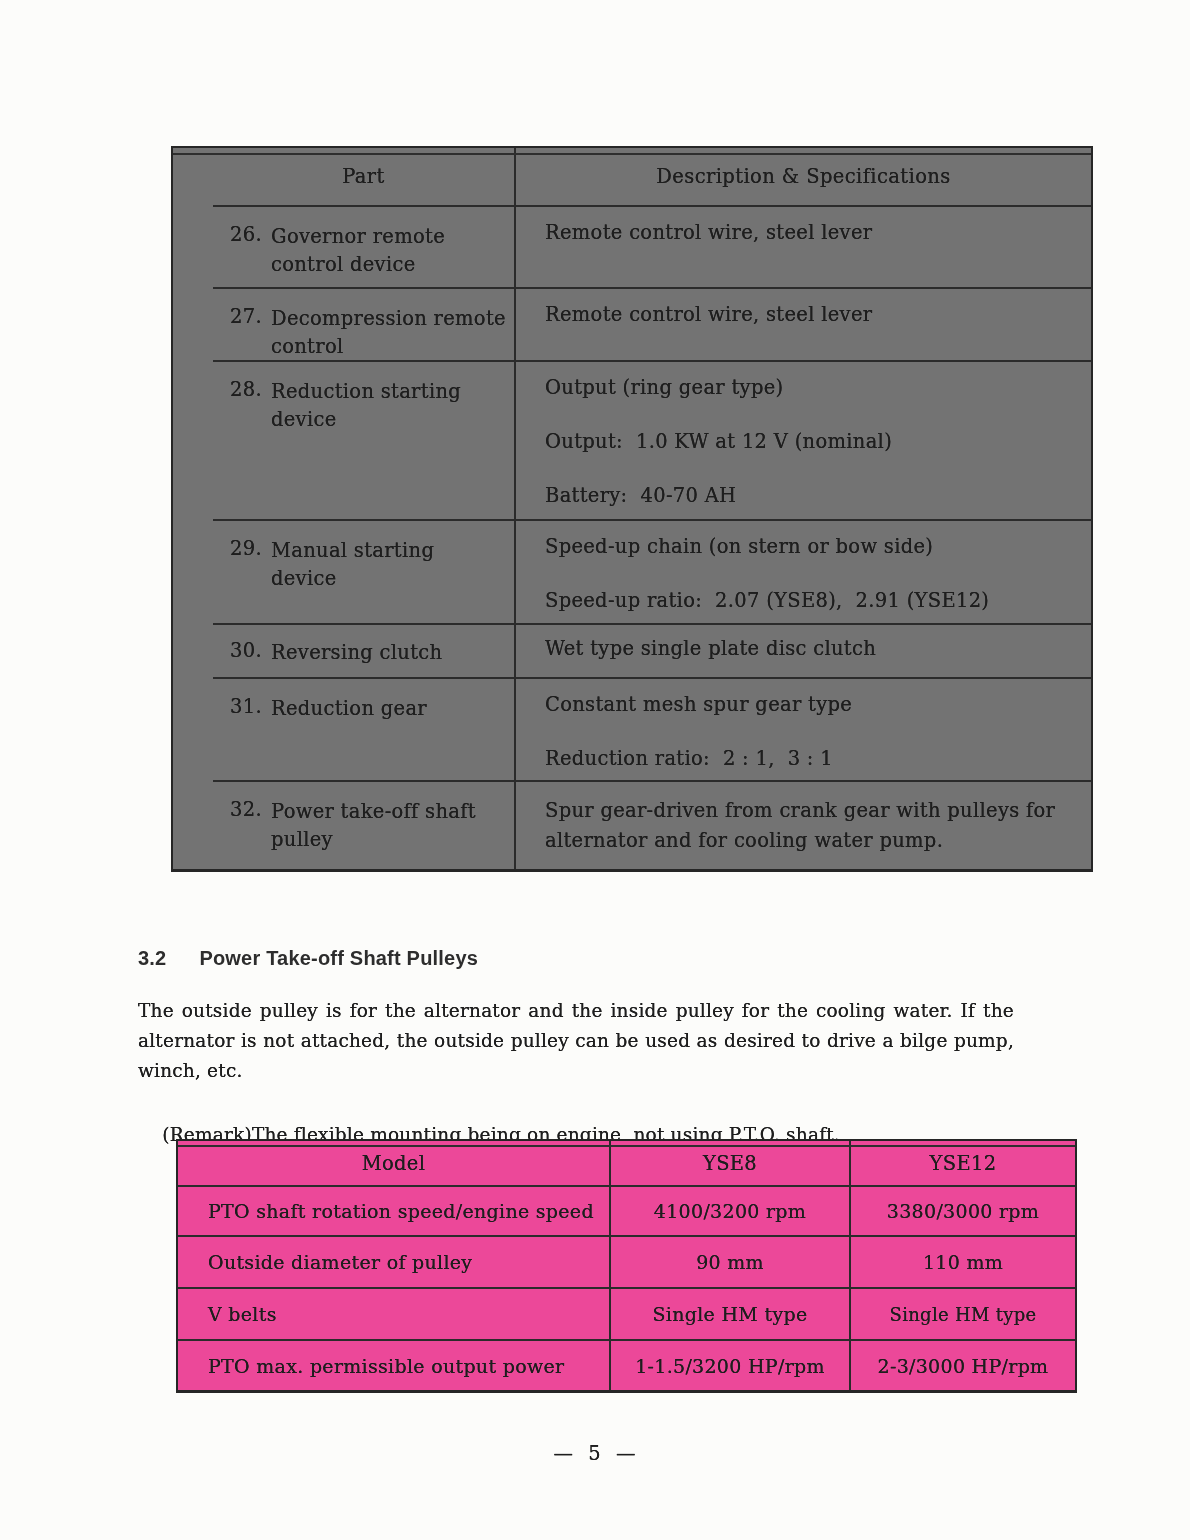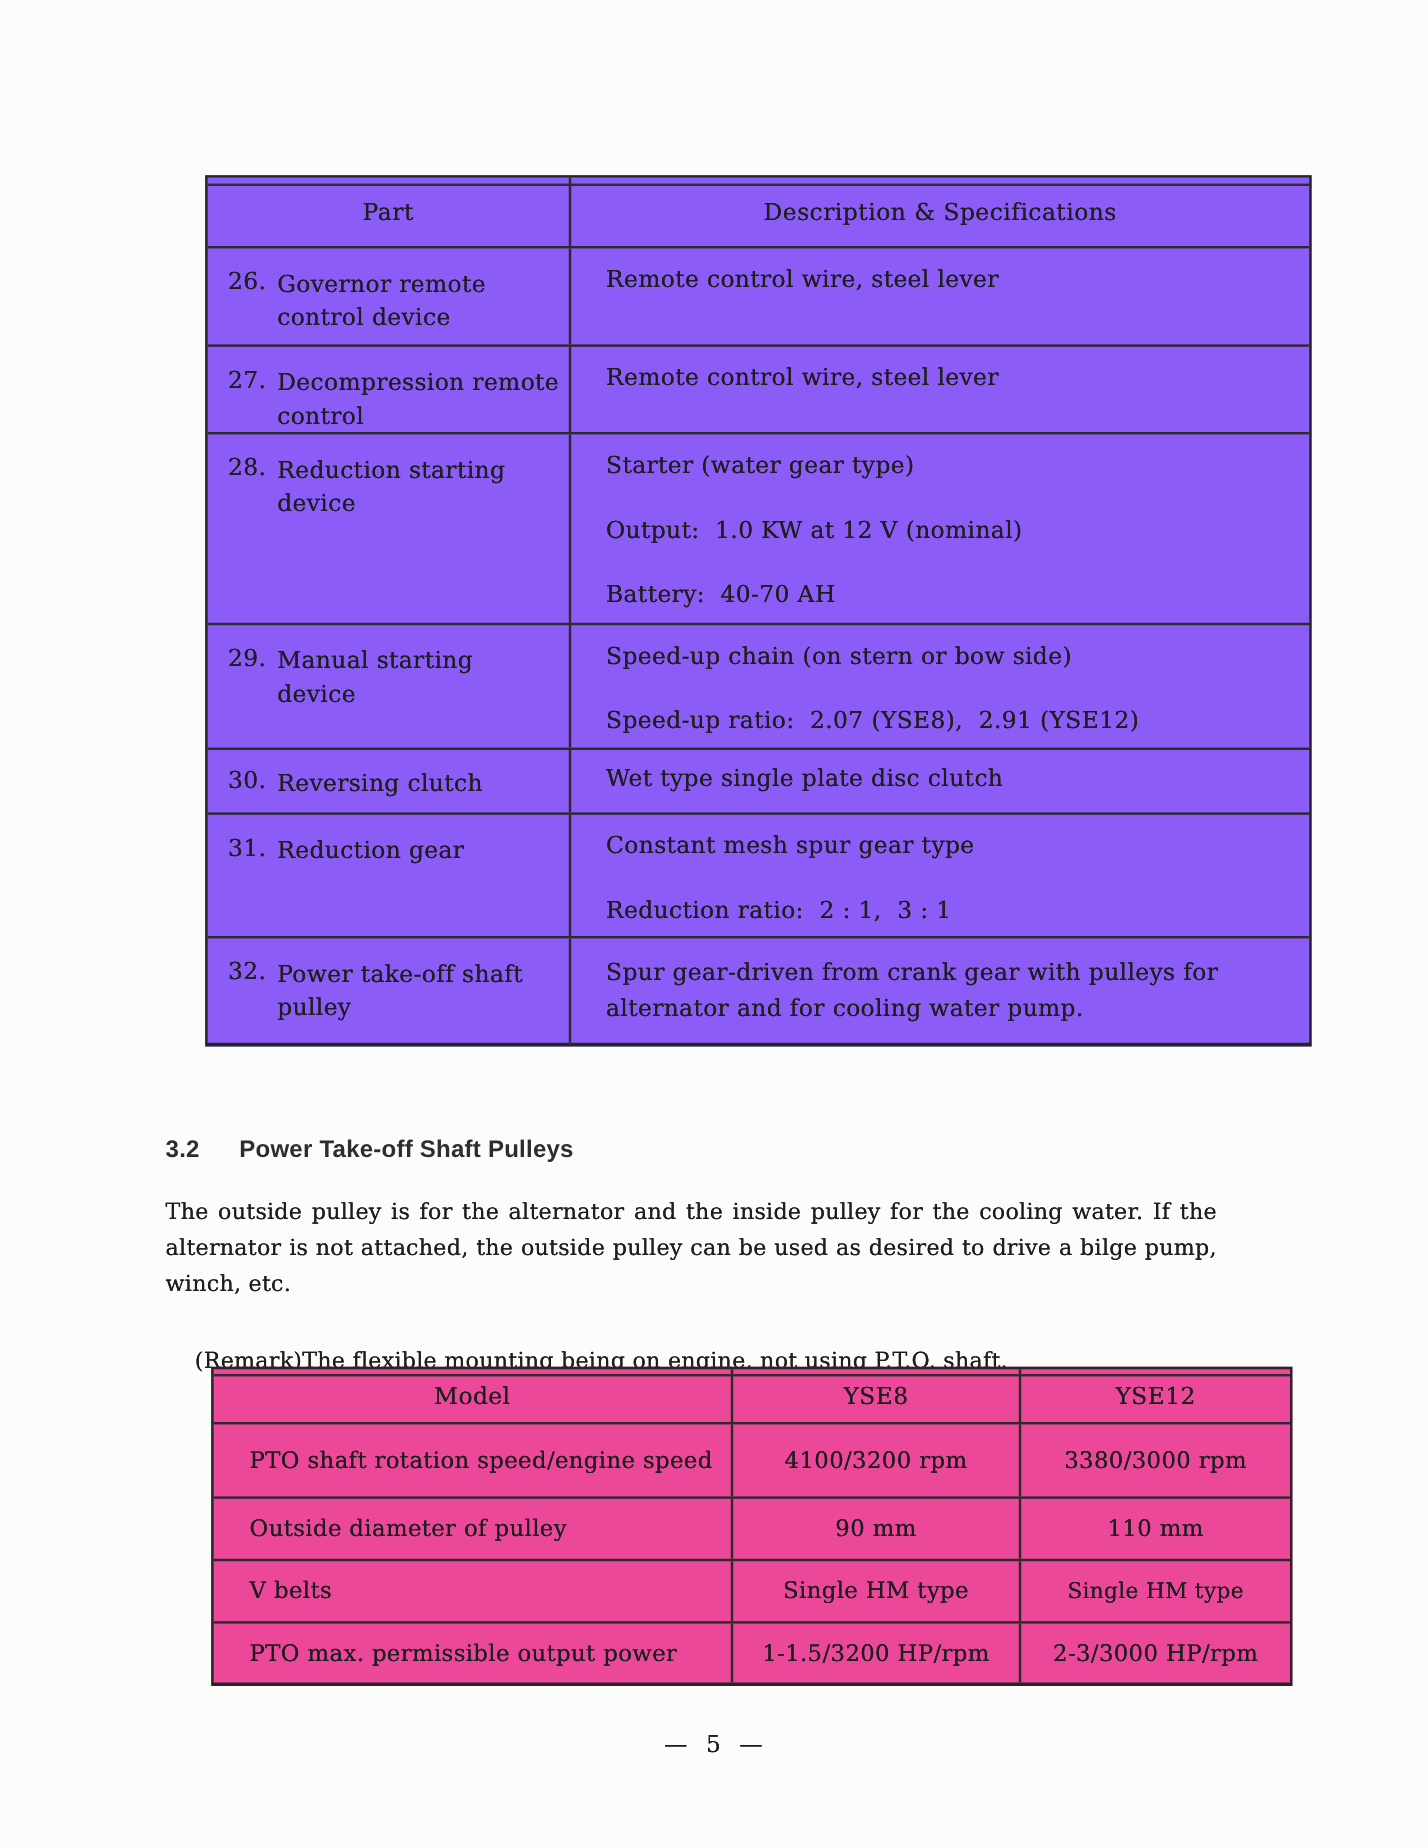--- a/index.html
+++ b/index.html
@@ -10,21 +10,22 @@
     font-family:"DejaVu Serif", serif;
     color:#1e1e1e;
     overflow:hidden;
     text-shadow:0 0 0.5px currentColor; 
   }
 
   
   .spec-table {
     position:absolute; left:171px; top:146px; width:922px;
     border:2px solid #262626; border-bottom-width:3px;
-    background:#8b5cf6;
+    background:#737373;
+    padding-left:40px;
   }
   .spec-table::before { 
     content:""; position:absolute; left:0; right:0; top:5px; height:2px; background:#2e2e2e;
   }
   .spec-row { display:grid; grid-template-columns:303px 1fr; border-top:2px solid #2b2b2b; }
   .spec-row.header { border-top:none; }
   .cell { position:relative; }
   .cell.part { border-right:2px solid #2b2b2b; padding:16px 8px 0 17px; }
   .cell.desc { padding:14px 16px 0 13px;margin-left:16px; }
   .hdr-cell {
@@ -125,21 +126,21 @@
     <div class="cell part">
       <div class="part-inner">
         <span class="pnum">28.</span>
         <span class="pname">
           <div>Reduction starting</div>
           <div>device</div>
         </span>
       </div>
     </div>
     <div class="cell desc">
-      <div class="dline">Starter (water gear type)</div>
+      <div class="dline">Output (ring gear type)</div>
       <div class="dline gap">Output:  1.0 KW at 12 V (nominal)</div>
       <div class="dline gap">Battery:  40-70 AH</div>
     </div>
   </div>
 
   <div class="spec-row" style="height:104px">
     <div class="cell part">
       <div class="part-inner">
         <span class="pnum">29.</span>
         <span class="pname">
@@ -213,21 +214,21 @@
 </div>
 
 <div class="pto-table">
 
   <div class="pto-row header" style="height:44px">
     <div class="pto-cell">Model</div>
     <div class="pto-cell">YSE8</div>
     <div class="pto-cell">YSE12</div>
   </div>
 
-  <div class="pto-row" style="height:62px">
+  <div class="pto-row" style="height:50px">
     <div class="pto-cell label">PTO shaft rotation speed/engine speed</div>
     <div class="pto-cell">4100/3200 rpm</div>
     <div class="pto-cell">3380/3000 rpm</div>
   </div>
 
   <div class="pto-row" style="height:52px">
     <div class="pto-cell label">Outside diameter of pulley</div>
     <div class="pto-cell">90 mm</div>
     <div class="pto-cell">110 mm</div>
   </div>

